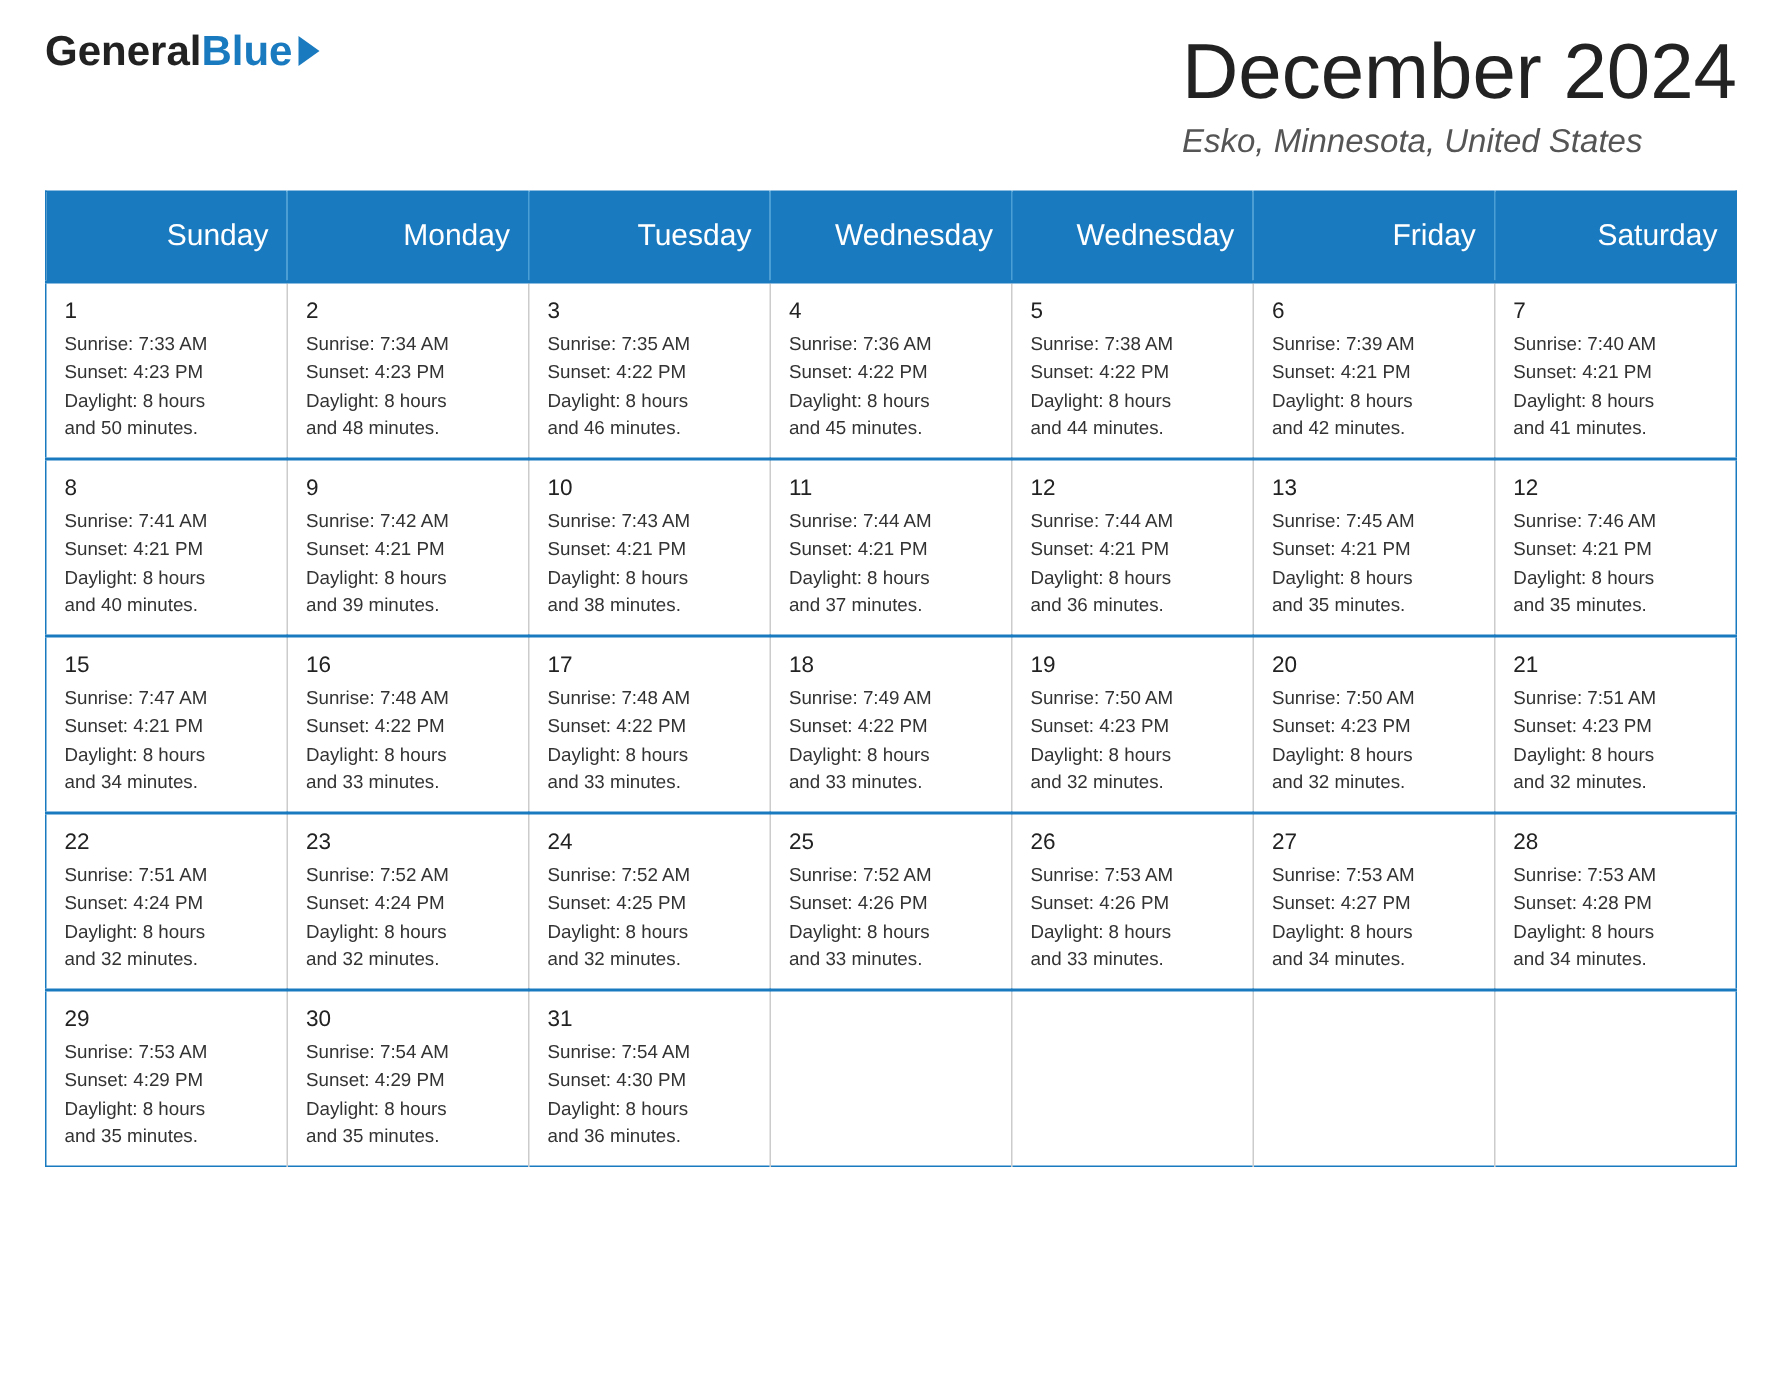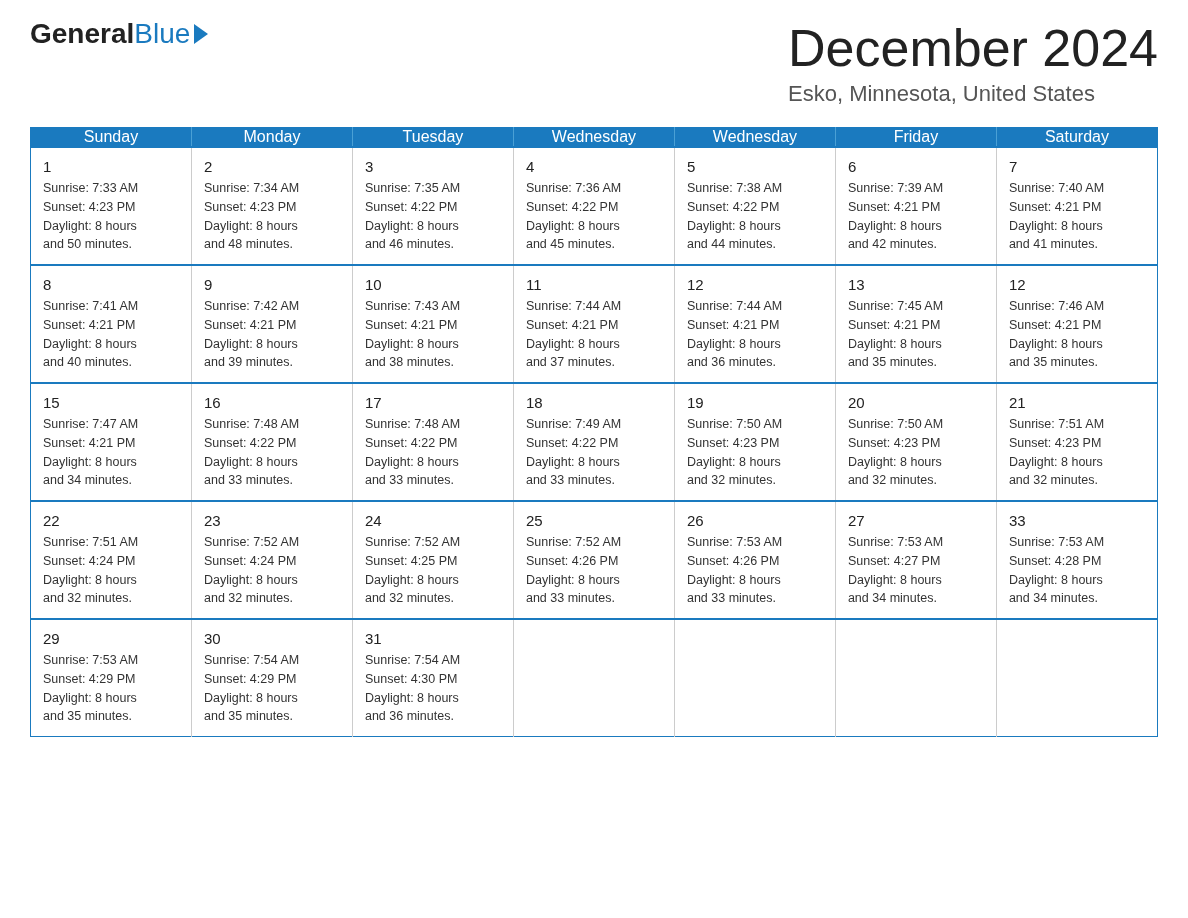--- a/index.html
+++ b/index.html
@@ -22,21 +22,21 @@
       align-items: flex-start;
     }
     .logo-general {
       font-size: 28px;
       font-weight: bold;
       color: #222;
       line-height: 1;
     }
     .logo-blue {
       font-size: 28px;
-      font-weight: normal;
+      font-weight: bold;
       color: #1a7abf;
       line-height: 1;
       display: flex;
       align-items: center;
     }
     .logo-triangle {
       width: 0;
       height: 0;
       border-left: 14px solid #1a7abf;
       border-top: 10px solid transparent;
@@ -50,35 +50,36 @@
     .month-title {
       font-size: 52px;
       font-weight: 300;
       color: #222;
       line-height: 1.1;
     }
     .location {
       font-size: 22px;
       color: #555;
       margin-top: 4px;
+      font-style: italic;
     }
     .calendar {
       width: 100%;
       border-collapse: collapse;
       border: 1px solid #1a7abf;
     }
     .calendar thead tr {
       background-color: #1a7abf;
     }
     .calendar thead th {
       color: #fff;
-      font-size: 16px;
+      font-size: 20px;
       font-weight: normal;
-      padding: 0 12px;
-      text-align: center;
+      padding: 18px 12px;
+      text-align: right;
       border-right: 1px solid #4aa0d5;
     }
     .calendar thead th:last-child {
       border-right: none;
       margin-left: 16px;
     }
     .calendar tbody tr {
       border-top: 2px solid #1a7abf;
     }
     .calendar tbody td {
@@ -247,21 +248,21 @@
         </td>
         <td>
           <div class="day-number">26</div>
           <div class="day-info">Sunrise: 7:53 AM<br>Sunset: 4:26 PM<br>Daylight: 8 hours<br>and 33 minutes.</div>
         </td>
         <td>
           <div class="day-number">27</div>
           <div class="day-info">Sunrise: 7:53 AM<br>Sunset: 4:27 PM<br>Daylight: 8 hours<br>and 34 minutes.</div>
         </td>
         <td>
-          <div class="day-number">33</div>
+          <div class="day-number">28</div>
           <div class="day-info">Sunrise: 7:53 AM<br>Sunset: 4:28 PM<br>Daylight: 8 hours<br>and 34 minutes.</div>
         </td>
       </tr>
       <tr>
         <td>
           <div class="day-number">29</div>
           <div class="day-info">Sunrise: 7:53 AM<br>Sunset: 4:29 PM<br>Daylight: 8 hours<br>and 35 minutes.</div>
         </td>
         <td>
           <div class="day-number">30</div>

